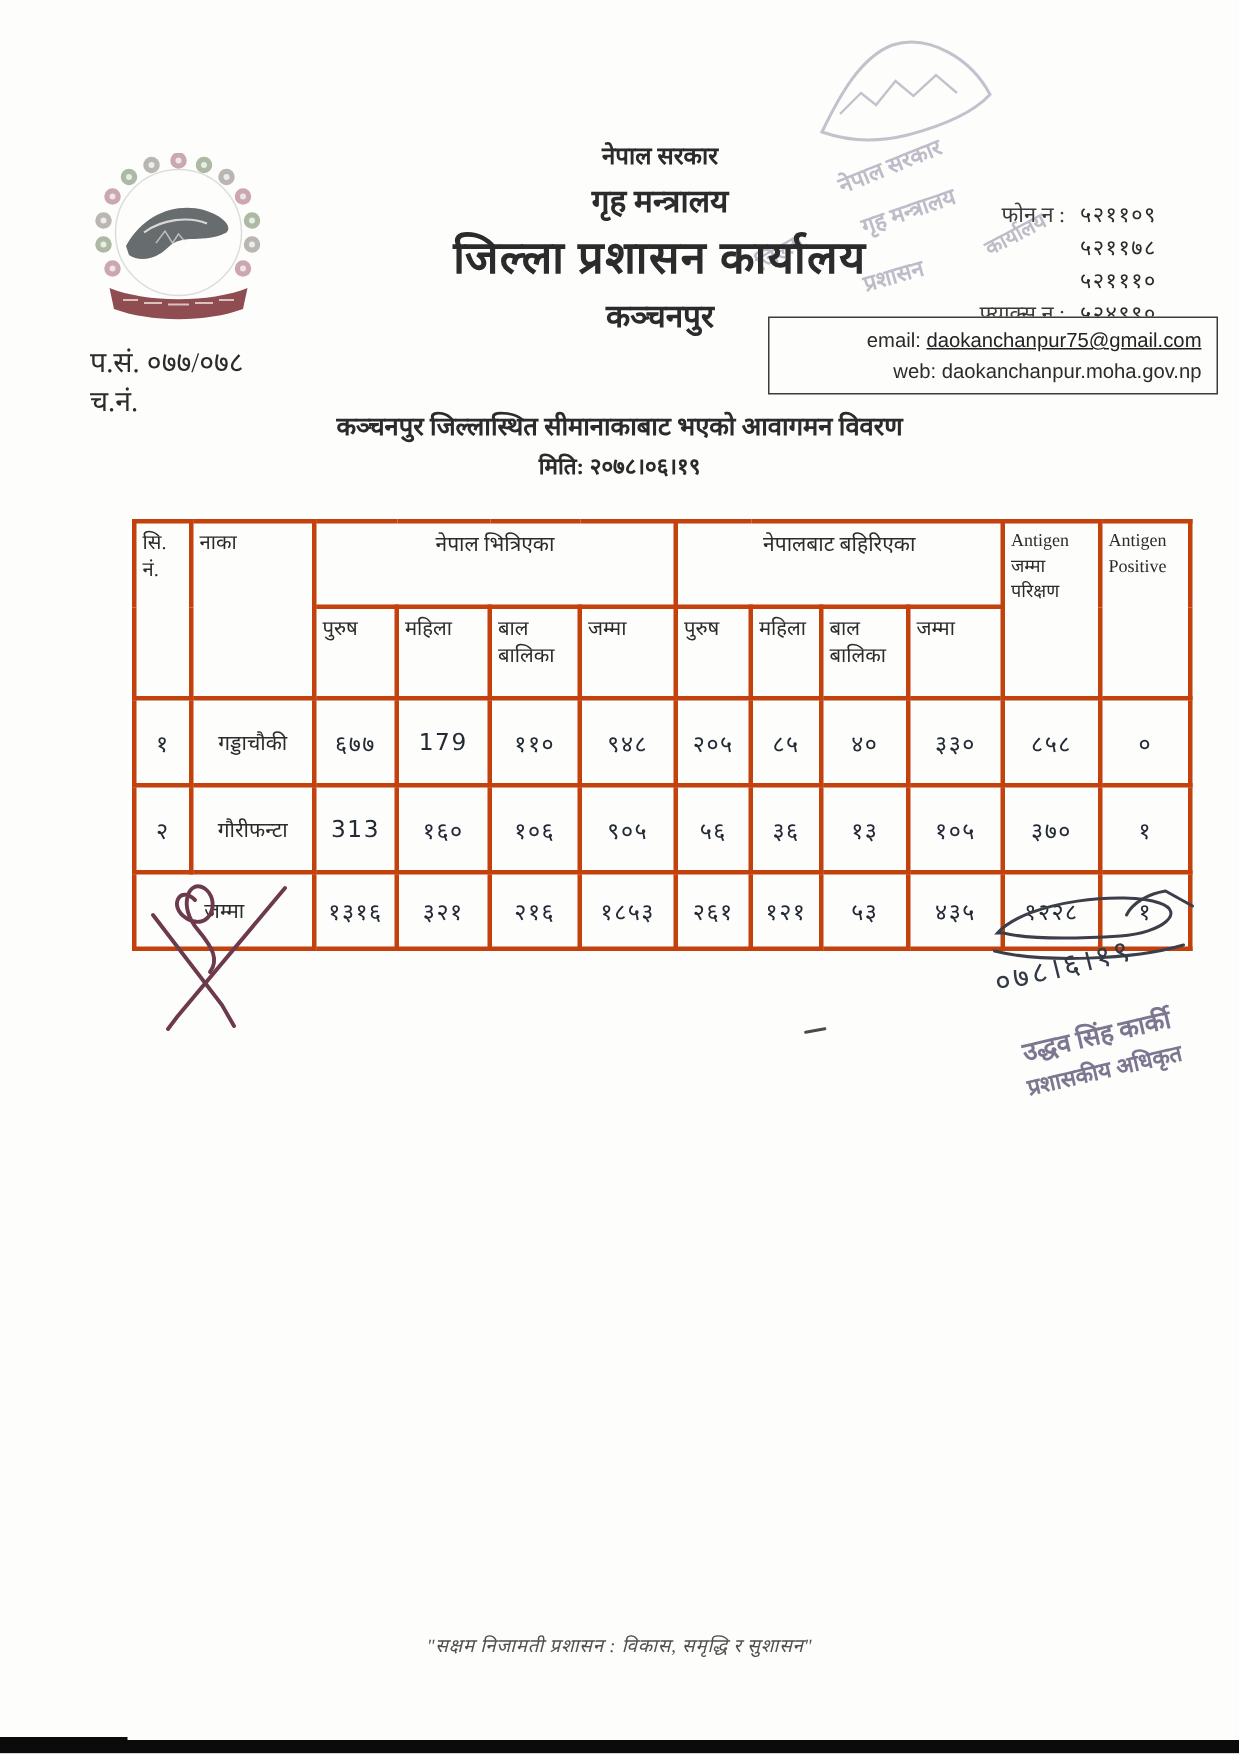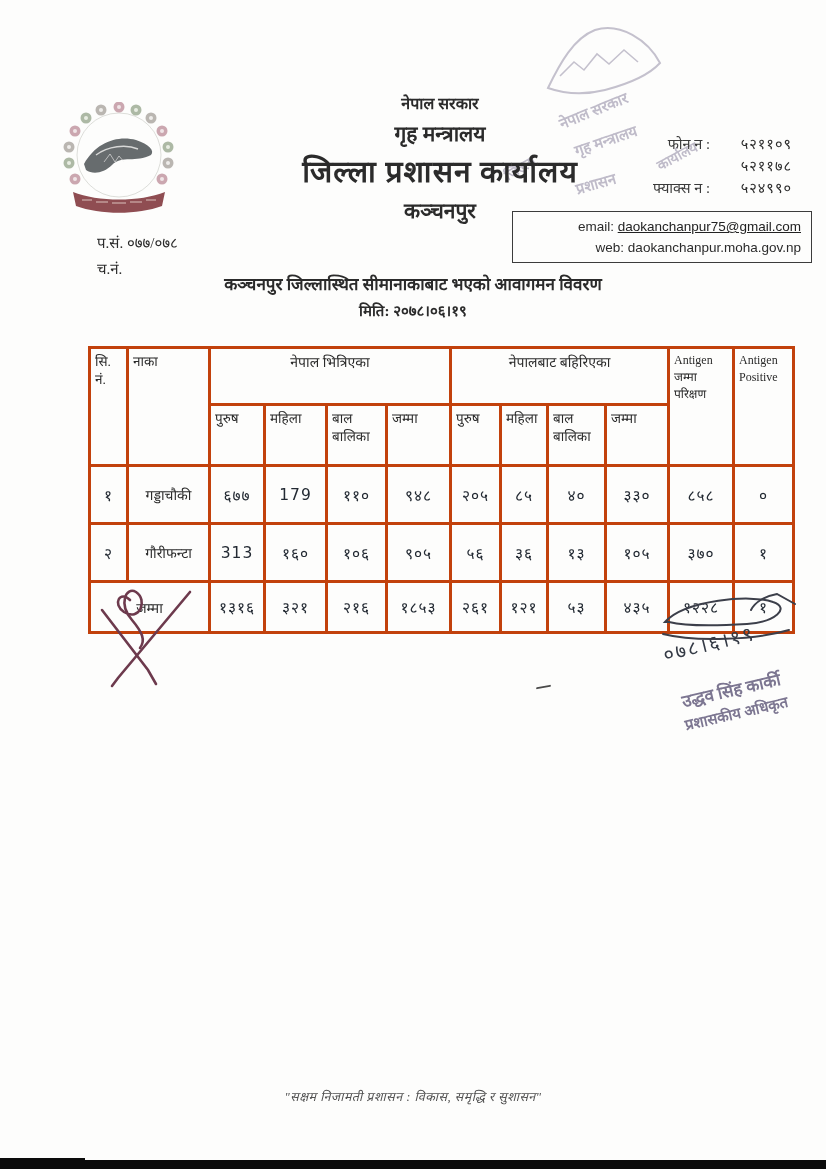--- a/index.html
+++ b/index.html
@@ -12,29 +12,29 @@
   
   .emblem{position:absolute;left:56px;top:102px;width:128px;height:124px;opacity:.85;}
   .head-center{position:absolute;left:240px;top:92px;width:400px;text-align:center;}
   .gov{font-size:16px;font-weight:bold;}
   .ministry{font-size:21px;font-weight:bold;margin-top:5px;}
   .office{font-size:30px;font-weight:bold;margin-top:3px;letter-spacing:1px;}
   .district{font-size:21px;font-weight:bold;margin-top:5px;}
   .contact{position:absolute;right:34px;top:133px;width:180px;font-size:14.5px;}
   .contact .row{display:flex;justify-content:flex-end;height:22px;line-height:22px;}
   .contact .lbl{margin-right:10px;color:#3a3a3a;}
-  .contact .num{width:72px;text-align:right;letter-spacing:1px;}
+  .contact .num{width:72px;text-align:left;letter-spacing:1px;}
   .email-box{
     position:absolute;right:14px;top:211px;width:278px;
     border:1.5px solid #3c3c3c;padding:4px 10px;text-align:right;
     font-family:"Liberation Sans","DejaVu Sans",sans-serif;font-size:13.5px;line-height:21px;
     background:#fdfdfc;
   }
   .email-box a{color:#222;text-decoration:underline;}
-  .refs{position:absolute;left:60px;top:230px;font-size:15px;line-height:26px;margin-left:37px;}
+  .refs{position:absolute;left:60px;top:230px;font-size:19px;line-height:26px;}
   
   .ink-stamp{position:absolute;left:495px;top:8px;width:270px;height:215px;pointer-events:none;}
   .ink-stamp .line{position:absolute;color:#8d86a0;opacity:.55;font-weight:bold;white-space:nowrap;}
   .stamp-mtn{position:absolute;left:45px;top:10px;opacity:.5;}
   
   .doc-title{position:absolute;left:0;right:0;top:272px;text-align:center;
     font-size:17px;font-weight:bold;}
   .doc-title span{text-underline-offset:3px;}
   .doc-date{position:absolute;left:0;right:0;top:300px;text-align:center;font-size:15px;font-weight:bold;}
   
@@ -134,20 +134,23 @@
 
   <div class="contact">
     <div class="row">
       <span class="lbl">फोन न :</span>
       <span class="num">५२११०९</span>
     </div>
     <div class="row">
       <span class="num">५२११७८</span>
     </div>
     <div class="row">
+      <span class="num">५२१११०</span>
+    </div>
+    <div class="row">
       <span class="lbl">फ्याक्स न :</span>
       <span class="num">५२४९९०</span>
     </div>
   </div>
 
   <div class="email-box">
     <div>
       <span>email:</span>
       <a href="#">daokanchanpur75@gmail.com</a>
     </div>

